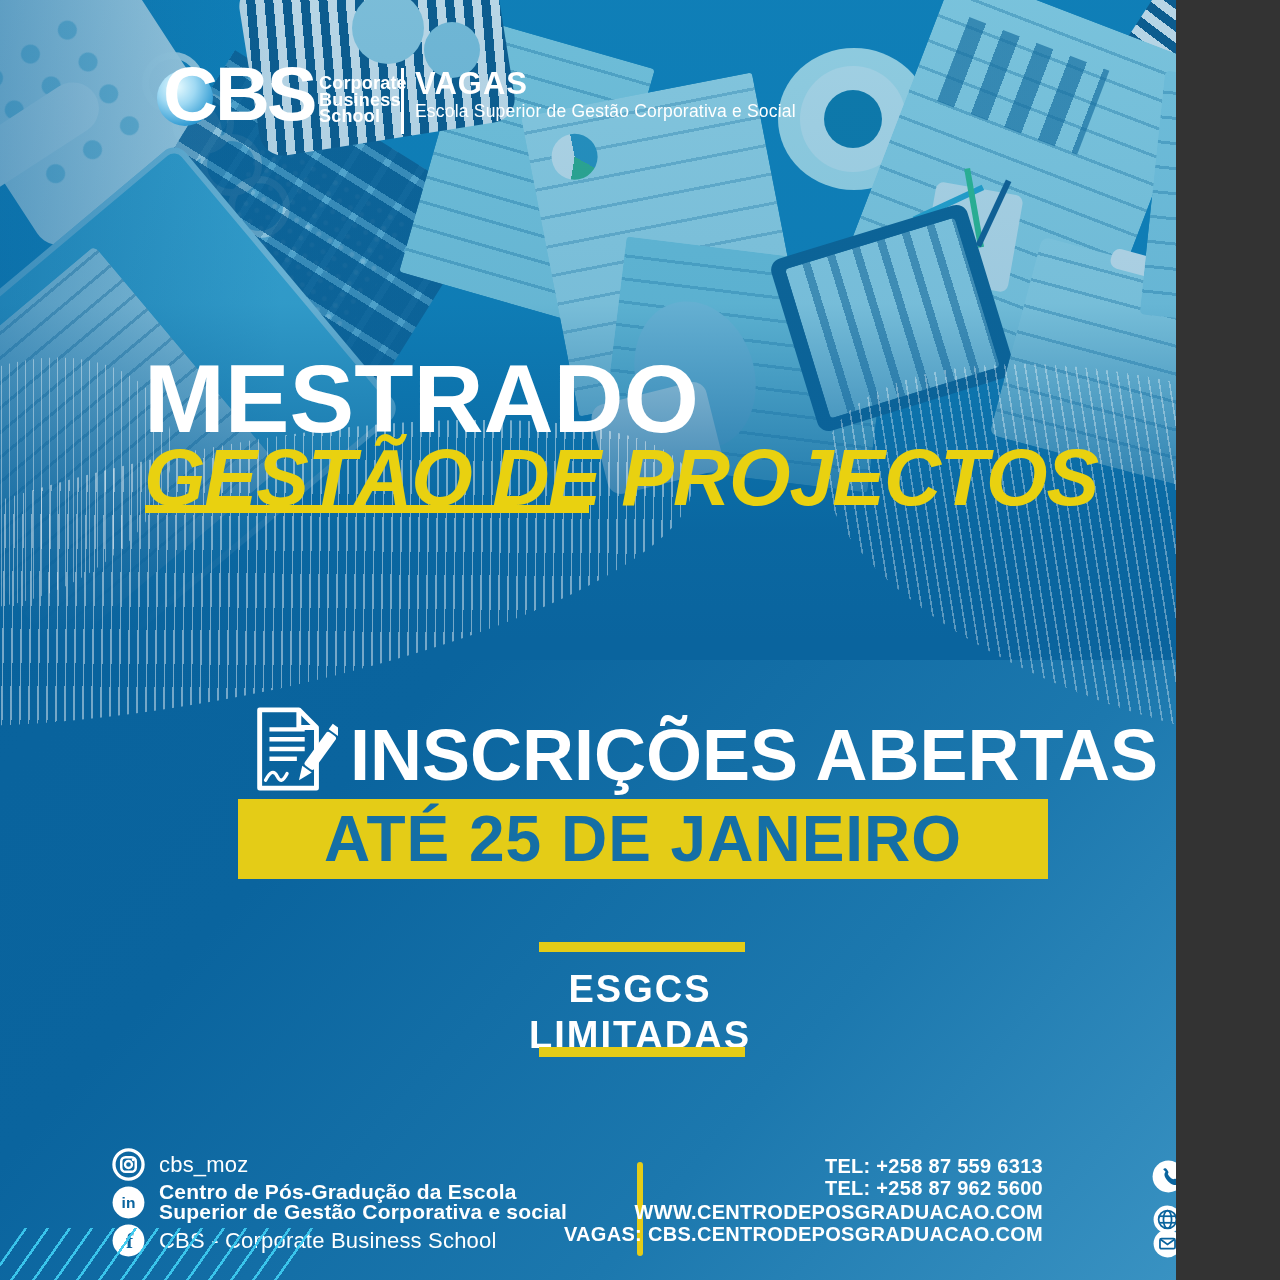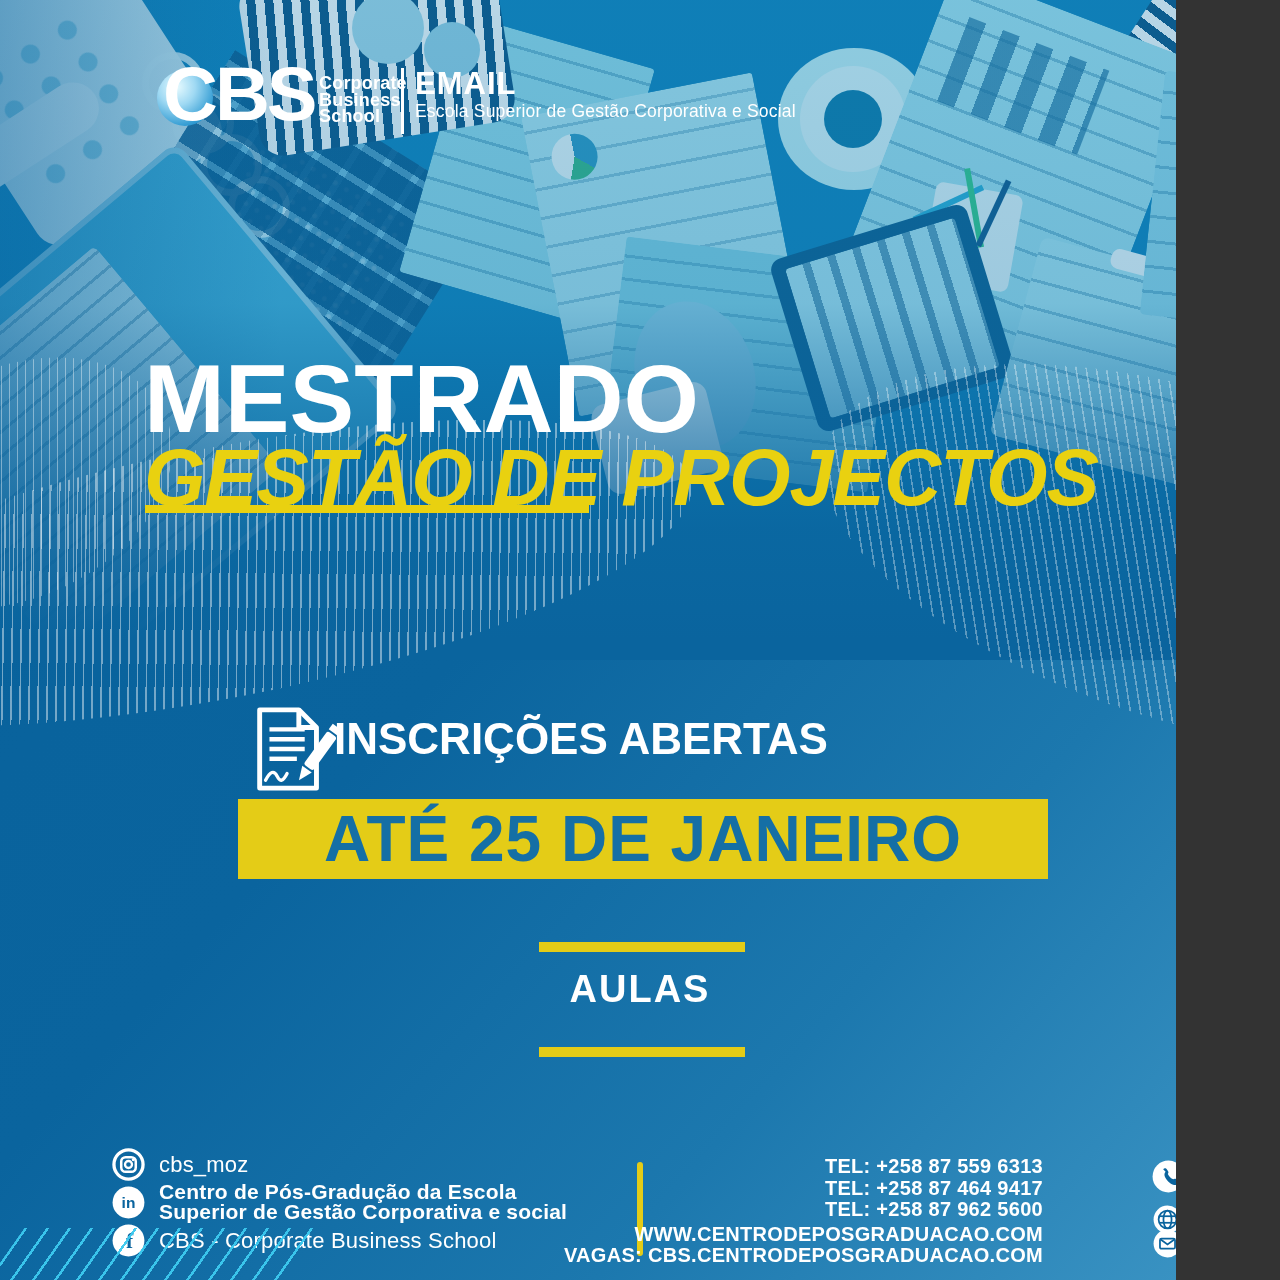--- a/index.html
+++ b/index.html
@@ -88,21 +88,21 @@
   .logo-esgcs-sub{position:absolute;left:252px;top:33px;font-size:17.5px;font-weight:normal;letter-spacing:.2px;white-space:nowrap;}
 
   
   .hero-title{position:absolute;left:144px;top:350px;font-size:97px;font-weight:bold;color:#fff;letter-spacing:0px;line-height:1;}
   .hero-sub{position:absolute;left:144px;top:438px;font-size:79px;font-weight:bold;color:#e9d110;letter-spacing:-1px;line-height:1;white-space:nowrap;font-style:italic;}
   .hero-underline{position:absolute;left:145px;top:505px;width:444px;height:8px;background:#e9d110;}
 
   
   .insc-row{position:absolute;left:244px;top:700px;width:900px;height:96px;color:#fff;}
   .insc-icon{position:absolute;left:0;top:2px;width:94px;height:94px;}
-  .insc-label{position:absolute;left:90px;top:14px;font-size:44px;font-weight:bold;letter-spacing:0px;white-space:nowrap;}
+  .insc-label{position:absolute;left:106px;top:14px;font-size:72px;font-weight:bold;letter-spacing:0px;white-space:nowrap;}
   .banner{position:absolute;left:238px;top:799px;width:810px;height:80px;background:#e4cc17;
      display:flex;align-items:center;justify-content:center;}
   .banner span{font-size:64px;font-weight:bold;color:#156fa5;letter-spacing:1px;}
   .start-line{position:absolute;left:0;top:884px;width:1280px;text-align:center;
      font-size:41px;font-weight:bold;color:#fff;letter-spacing:.5px;white-space:pre;}
   .bar{position:absolute;left:539px;width:206px;height:10px;background:#e4cc17;}
   .bar-top{top:942px;} .bar-bottom{top:1047px;}
   .vagas{position:absolute;left:0;top:966px;width:1280px;text-align:center;color:#fff;
      font-size:38px;font-weight:bold;letter-spacing:2px;line-height:1.22;}
 
@@ -183,21 +183,21 @@
 
   <div class="logo">
     <div class="logo-c-disc"></div>
     <div class="logo-cbs"><span>CBS</span></div>
     <div class="logo-stack">
       <div>Corporate</div>
       <div>Business</div>
       <div>School</div>
     </div>
     <div class="logo-divider"></div>
-    <div class="logo-esgcs">EMAIL</div>
+    <div class="logo-esgcs">VAGAS</div>
     <div class="logo-esgcs-sub">Escola Superior de Gestão Corporativa e Social</div>
   </div>
 
   <div class="hero-title">MESTRADO</div>
   <div class="hero-sub">GESTÃO DE PROJECTOS</div>
   <div class="hero-underline"></div>
 
   <div class="insc-row">
     <svg class="insc-icon" viewBox="0 0 96 96">
       <path d="M16 8 h40 l18 18 v62 h-58 z" fill="none" stroke="#ffffff" stroke-width="5" stroke-linejoin="round"></path>
@@ -216,21 +216,22 @@
     <div class="insc-label">INSCRIÇÕES ABERTAS</div>
   </div>
 
   <div class="banner">
     <span>ATÉ 25 DE JANEIRO</span>
   </div>
 
 
   <div class="bar bar-top"></div>
   <div class="vagas">
-    <div>AULAS</div>
+    <div>ESGCS</div>
+    <div>LIMITADAS</div>
   </div>
   <div class="bar bar-bottom"></div>
 
   <div class="social">
     <div class="social-row r1">
       <svg class="soc-icon" viewBox="0 0 34 34">
         <circle cx="17" cy="17" r="15" fill="none" stroke="#ffffff" stroke-width="3.4"></circle>
         <rect x="9.5" y="9.5" width="15" height="15" rx="4.5" fill="none" stroke="#ffffff" stroke-width="2.6"></rect>
         <circle cx="17" cy="17" r="3.6" fill="none" stroke="#ffffff" stroke-width="2.4"></circle>
         <circle cx="21.8" cy="12.2" r="1.5" fill="#ffffff"></circle>
@@ -253,21 +254,20 @@
         <text x="18" y="25" text-anchor="middle" font-family="Liberation Serif, serif" font-size="22" font-weight="bold" fill="#0a649e">f</text>
       </svg>
       <div class="soc-label">CBS - Corporate Business School</div>
     </div>
   </div>
 
   <div class="footer-divider"></div>
 
   <div class="contacts">
     <div class="contact-line">TEL: +258 87 559 6313</div>
-    <div class="contact-line">TEL: +258 87 464 9417</div>
     <div class="contact-line">TEL: +258 87 962 5600</div>
     <div class="contact-line gap">WWW.CENTRODEPOSGRADUACAO.COM</div>
     <div class="contact-line">VAGAS: CBS.CENTRODEPOSGRADUACAO.COM</div>
   </div>
 
   <svg class="cicon ci-phone" viewBox="0 0 34 34">
     <circle cx="17" cy="17" r="16.4" fill="#ffffff"></circle>
     <path d="M11.5 9.5c1.6-1.6 3-.8 3.9.4l1 1.4c.8 1 .7 2.1-.1 3 1.3 2.6 3.1 4.4 5.6 5.6.9-.8 2-.9 3-.1l1.4 1c1.2.9 2 2.3.4 3.9-1.2 1.2-3 1.5-4.9.8-3.4-1.3-7.3-5.2-8.6-8.6-.7-1.9-.4-3.7.8-4.9z" fill="#0a649e"></path>
   </svg>
   <svg class="cicon ci-globe" viewBox="0 0 30 30">

